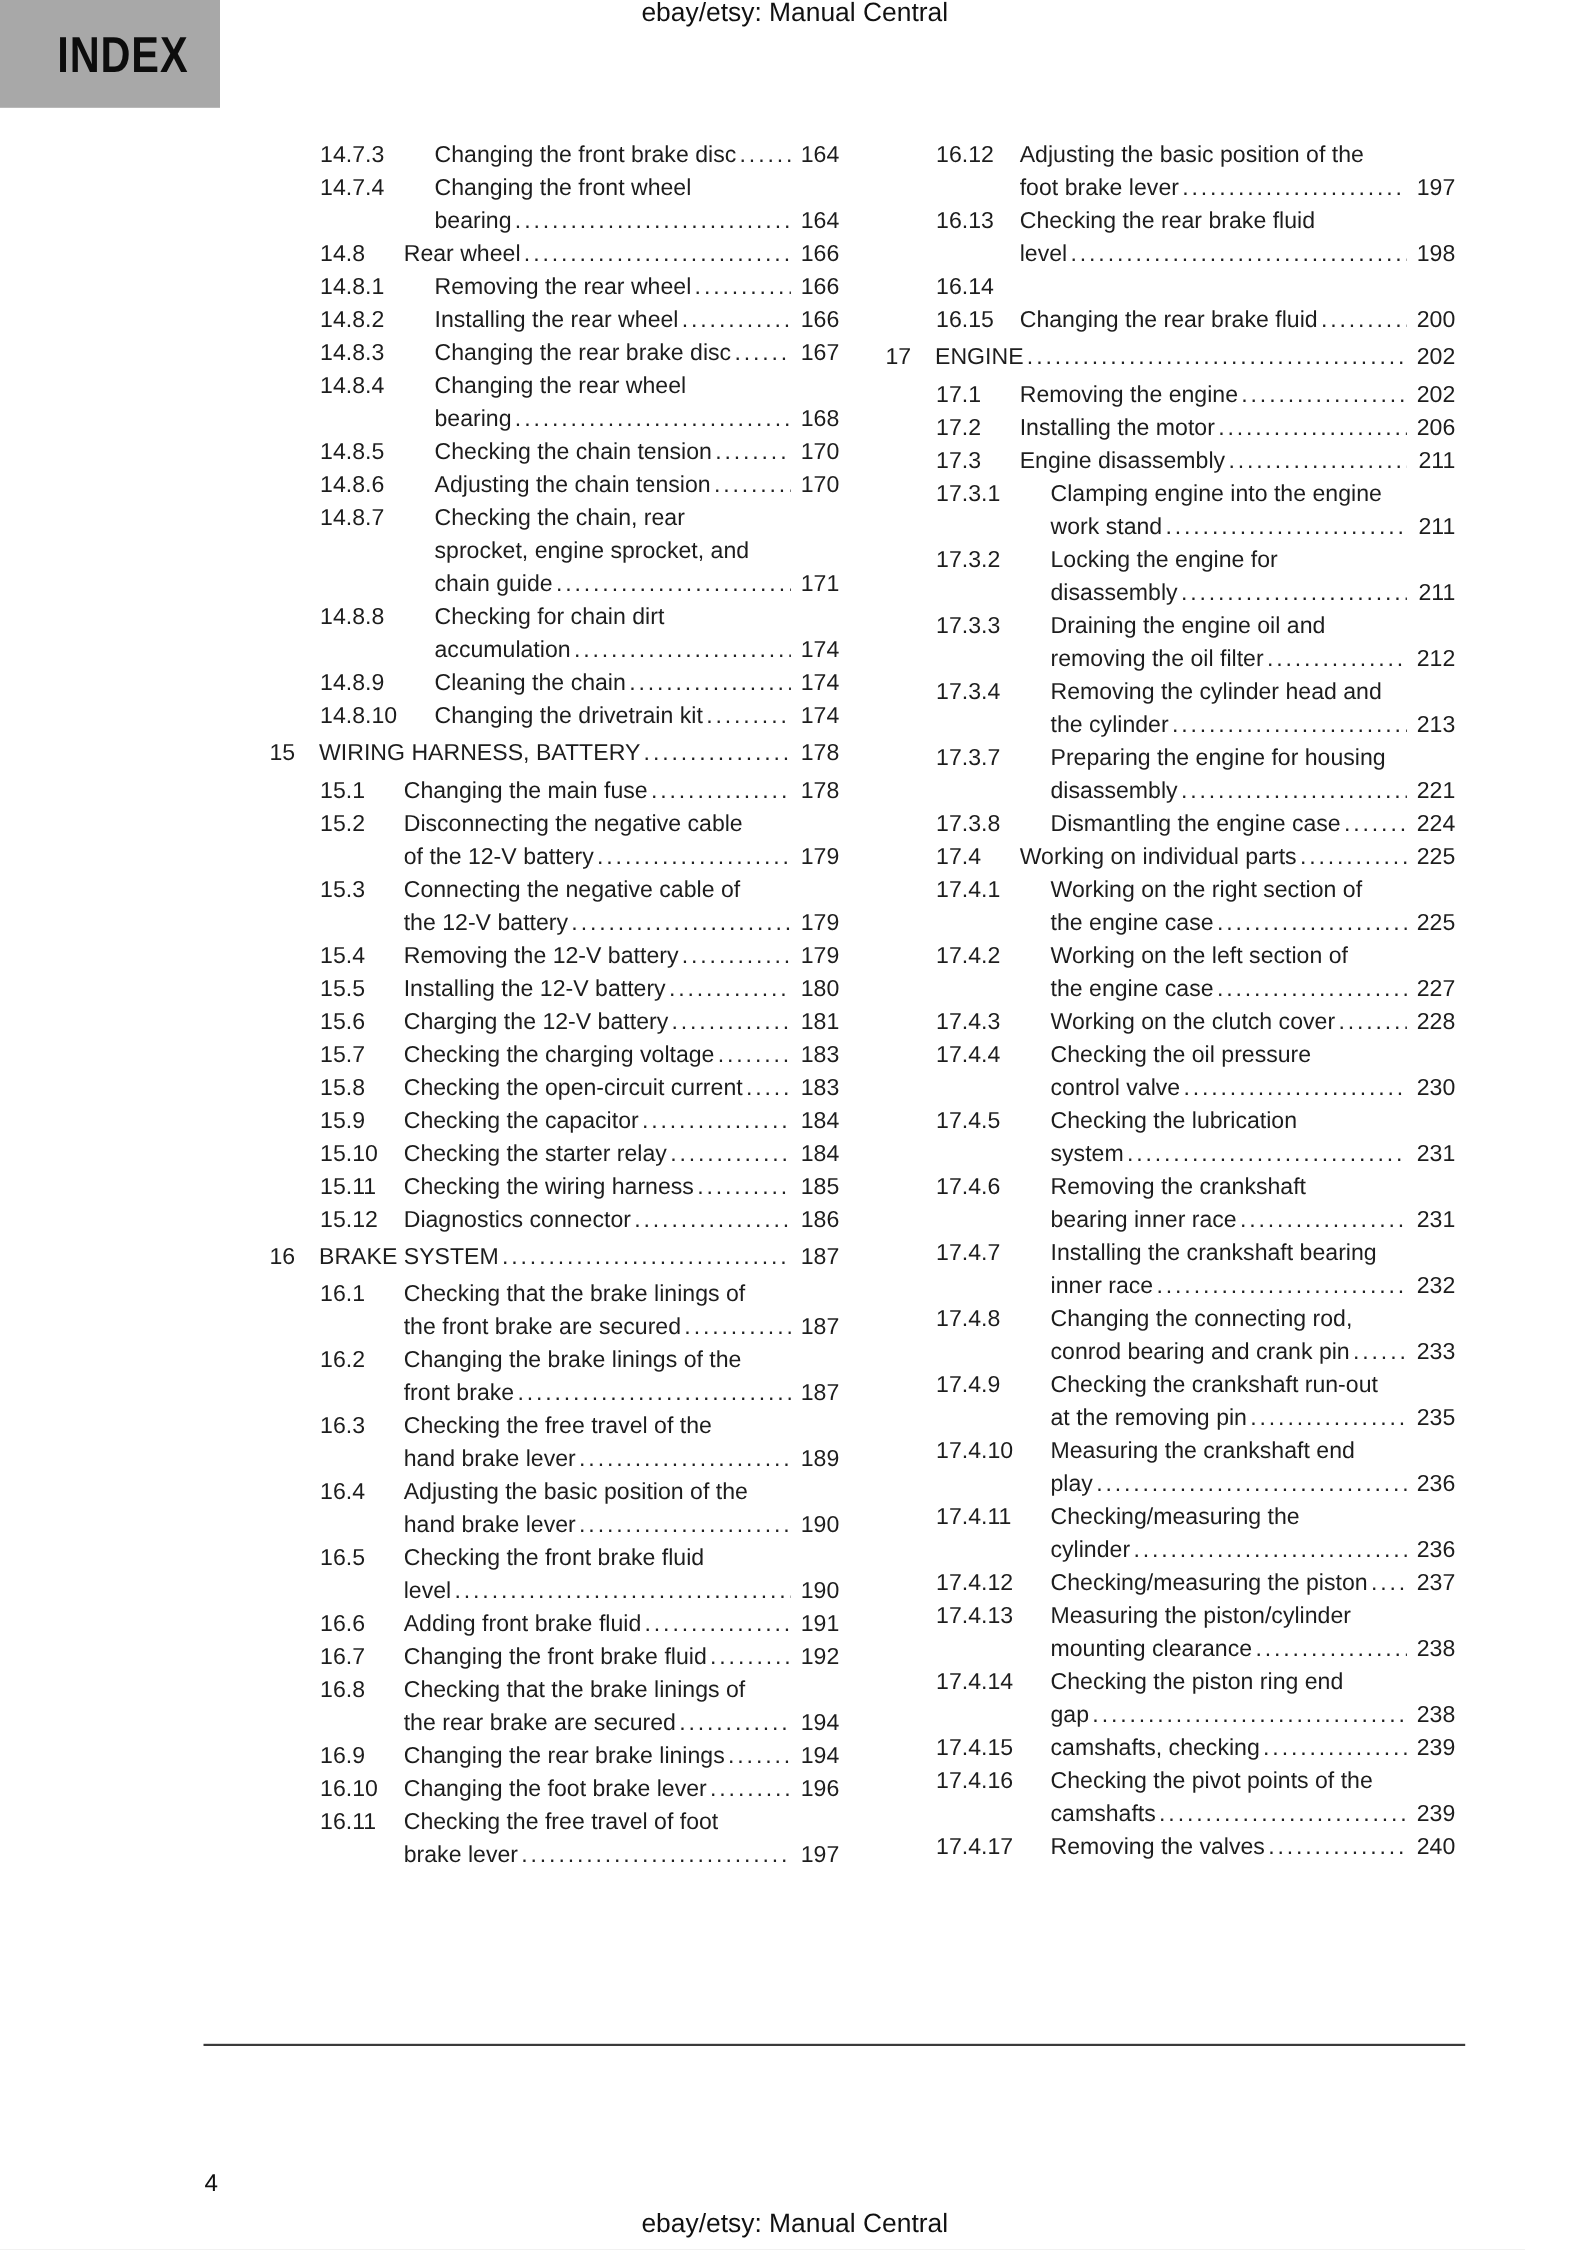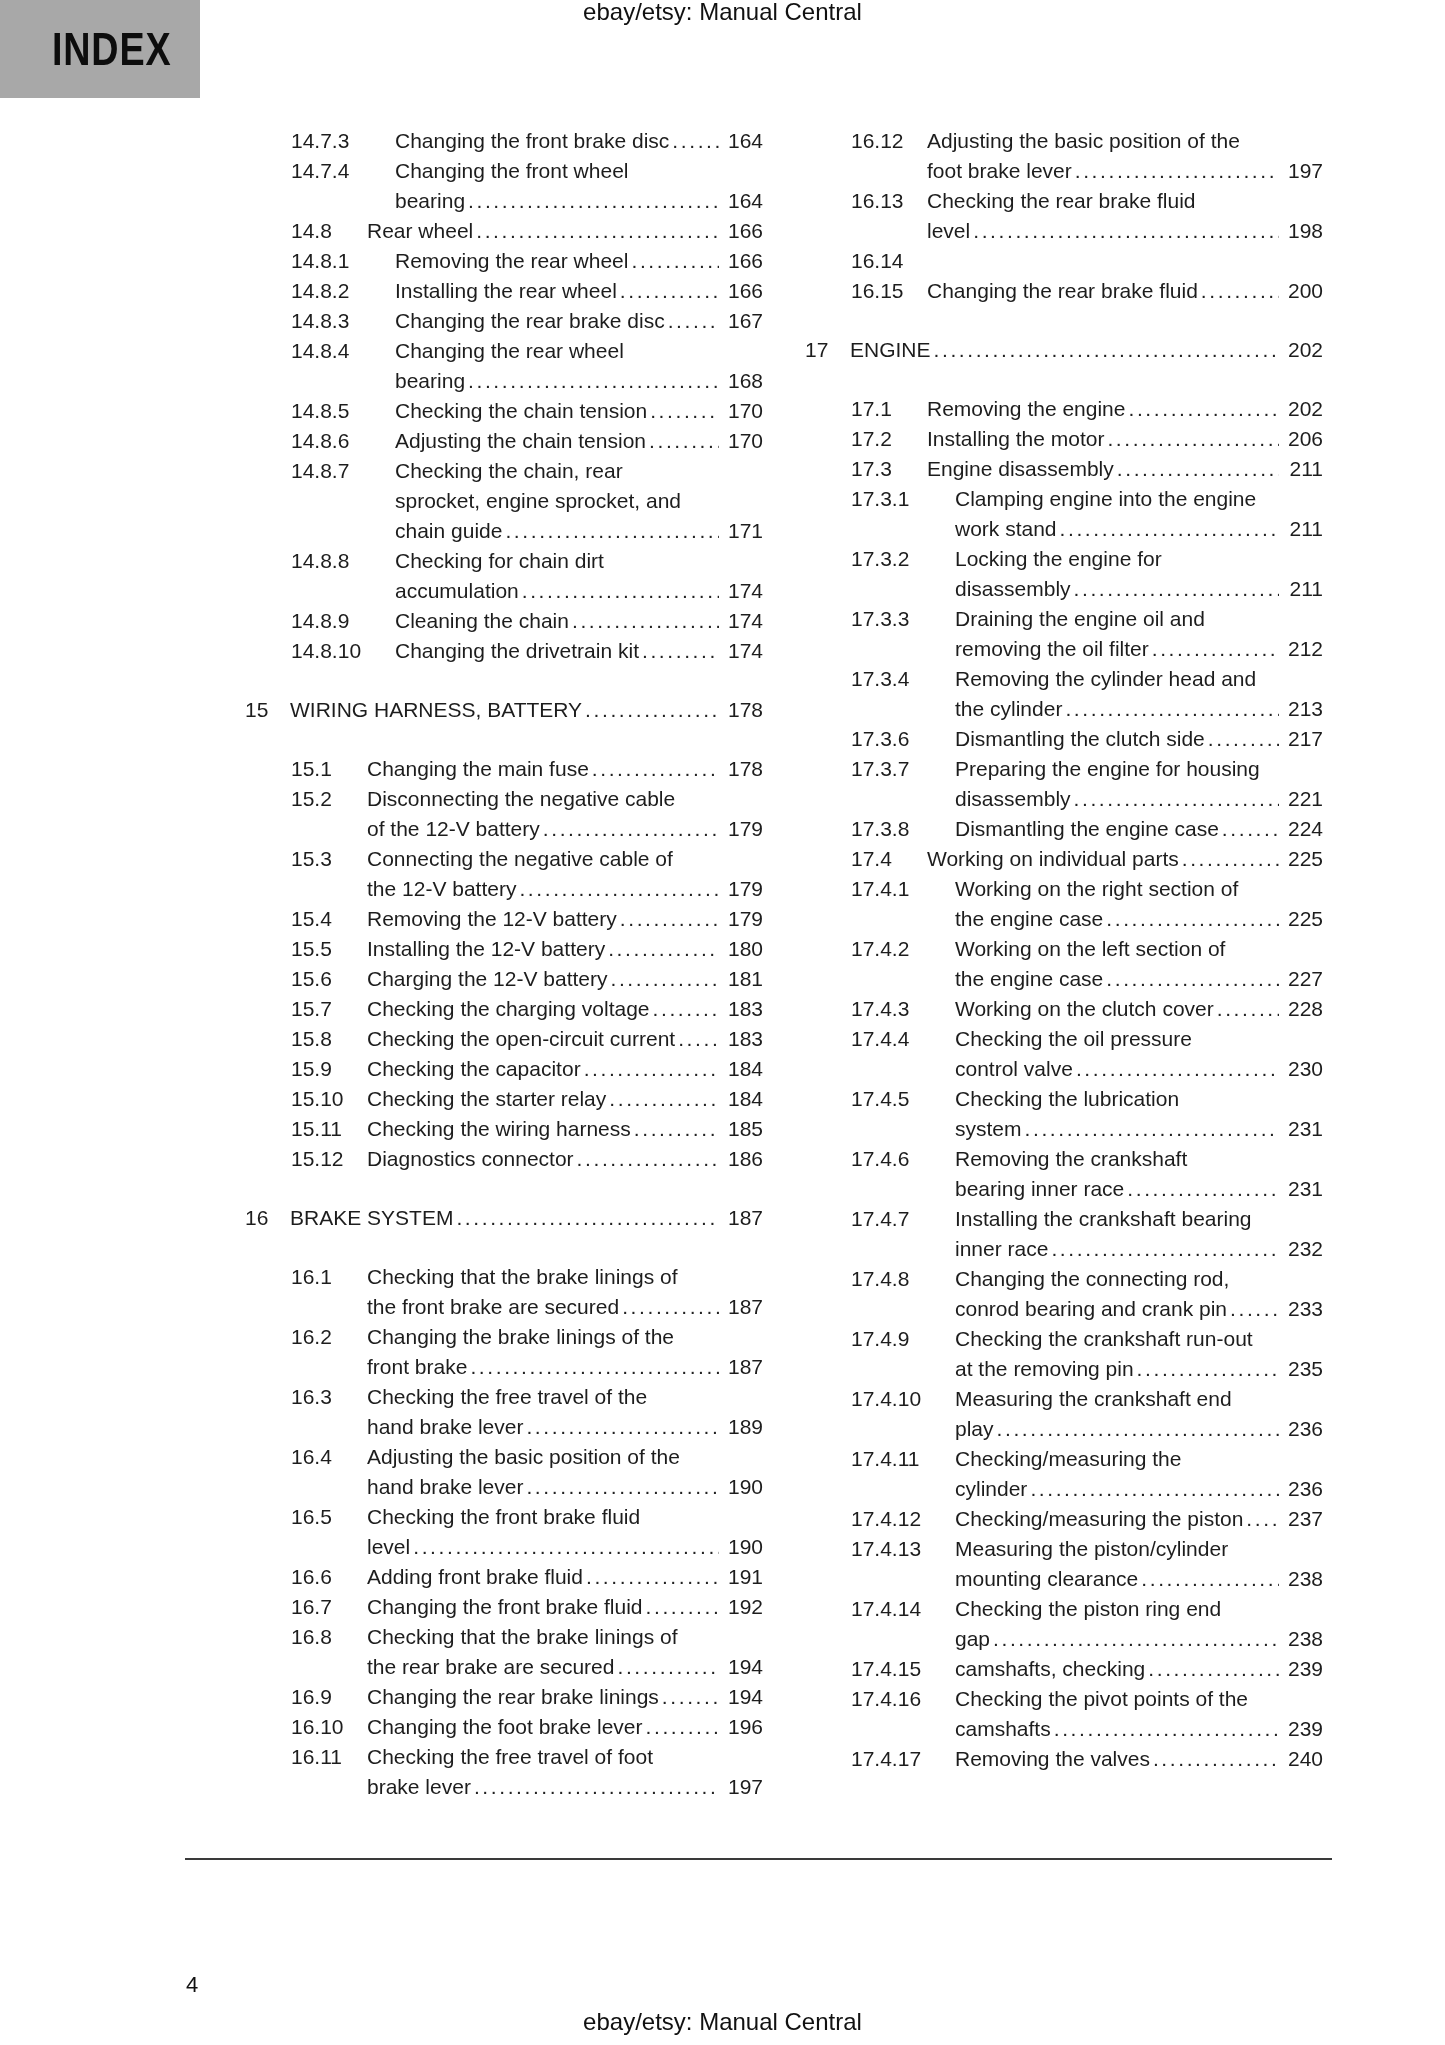--- a/index.html
+++ b/index.html
@@ -18,21 +18,21 @@
   }
   .header-title{
     position:absolute;top:-2px;left:0;width:100%;text-align:center;
     font-size:24px;color:#111;
   }
   
   .toc{position:absolute;top:126px;left:245px;display:flex;gap:42px;}
   .col{width:518px;}
   .entry{display:flex;font-size:21px;line-height:30px;}
   .entry .num{flex:0 0 auto;}
-  .level-1{margin:29px 0;}
+  .level-1{margin:4px 0;}
   .level-1 .num{width:45px;}
   .level-2,.level-3{margin-left:46px;}
   .level-2 .num{width:76px;}
   .level-3 .num{width:104px;}
   .body{flex:1;min-width:0;}
   .tline{white-space:nowrap;}
   .tline.last{display:flex;align-items:baseline;white-space:normal;}
   .ttext{flex:0 0 auto;white-space:nowrap;}
   .dots{
     flex:1 1 auto;min-width:10px;overflow:hidden;white-space:nowrap;
@@ -576,30 +576,20 @@
           <div class="body">
             <div class="tline">Removing the cylinder head and</div>
             <div class="tline last">
               <span class="ttext">the cylinder</span>
               <span class="dots"></span>
               <span class="pagenum">213</span>
             </div>
           </div>
         </div>
         <div class="entry level-3">
-          <span class="num">17.3.6</span>
-          <div class="body">
-            <div class="tline last">
-              <span class="ttext">Dismantling the clutch side</span>
-              <span class="dots"></span>
-              <span class="pagenum">217</span>
-            </div>
-          </div>
-        </div>
-        <div class="entry level-3">
           <span class="num">17.3.7</span>
           <div class="body">
             <div class="tline">Preparing the engine for housing</div>
             <div class="tline last">
               <span class="ttext">disassembly</span>
               <span class="dots"></span>
               <span class="pagenum">221</span>
             </div>
           </div>
         </div>

